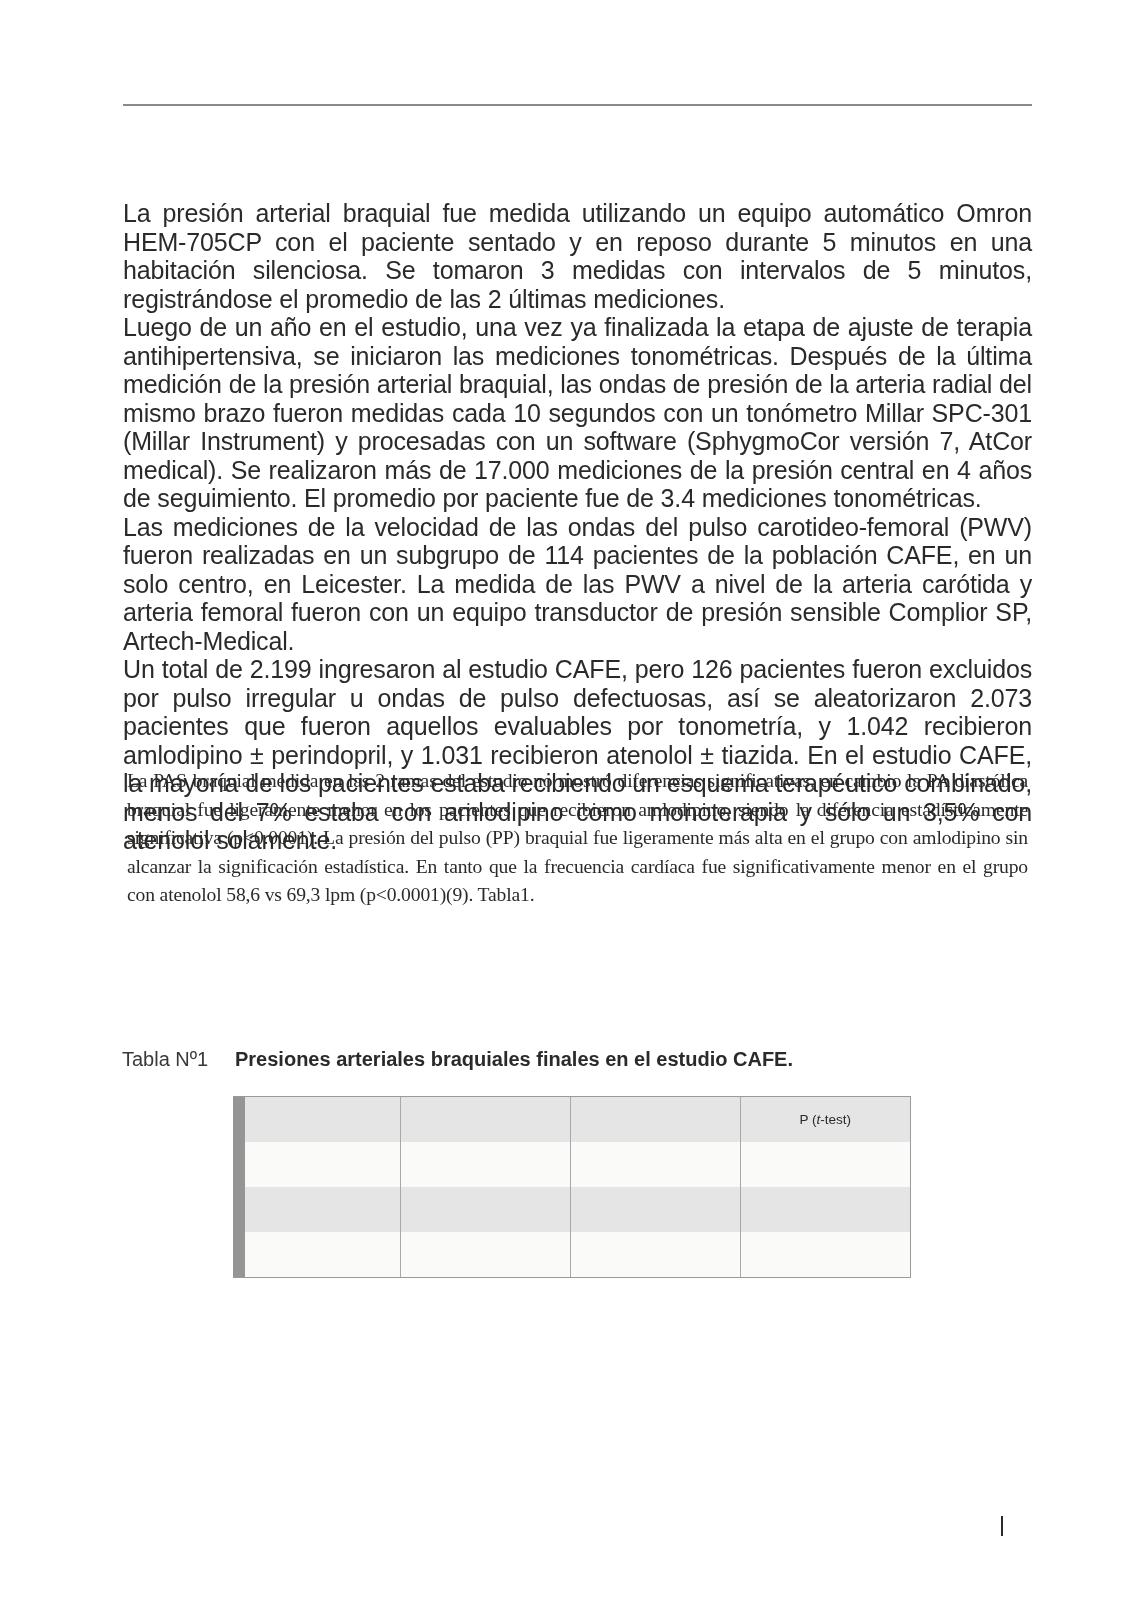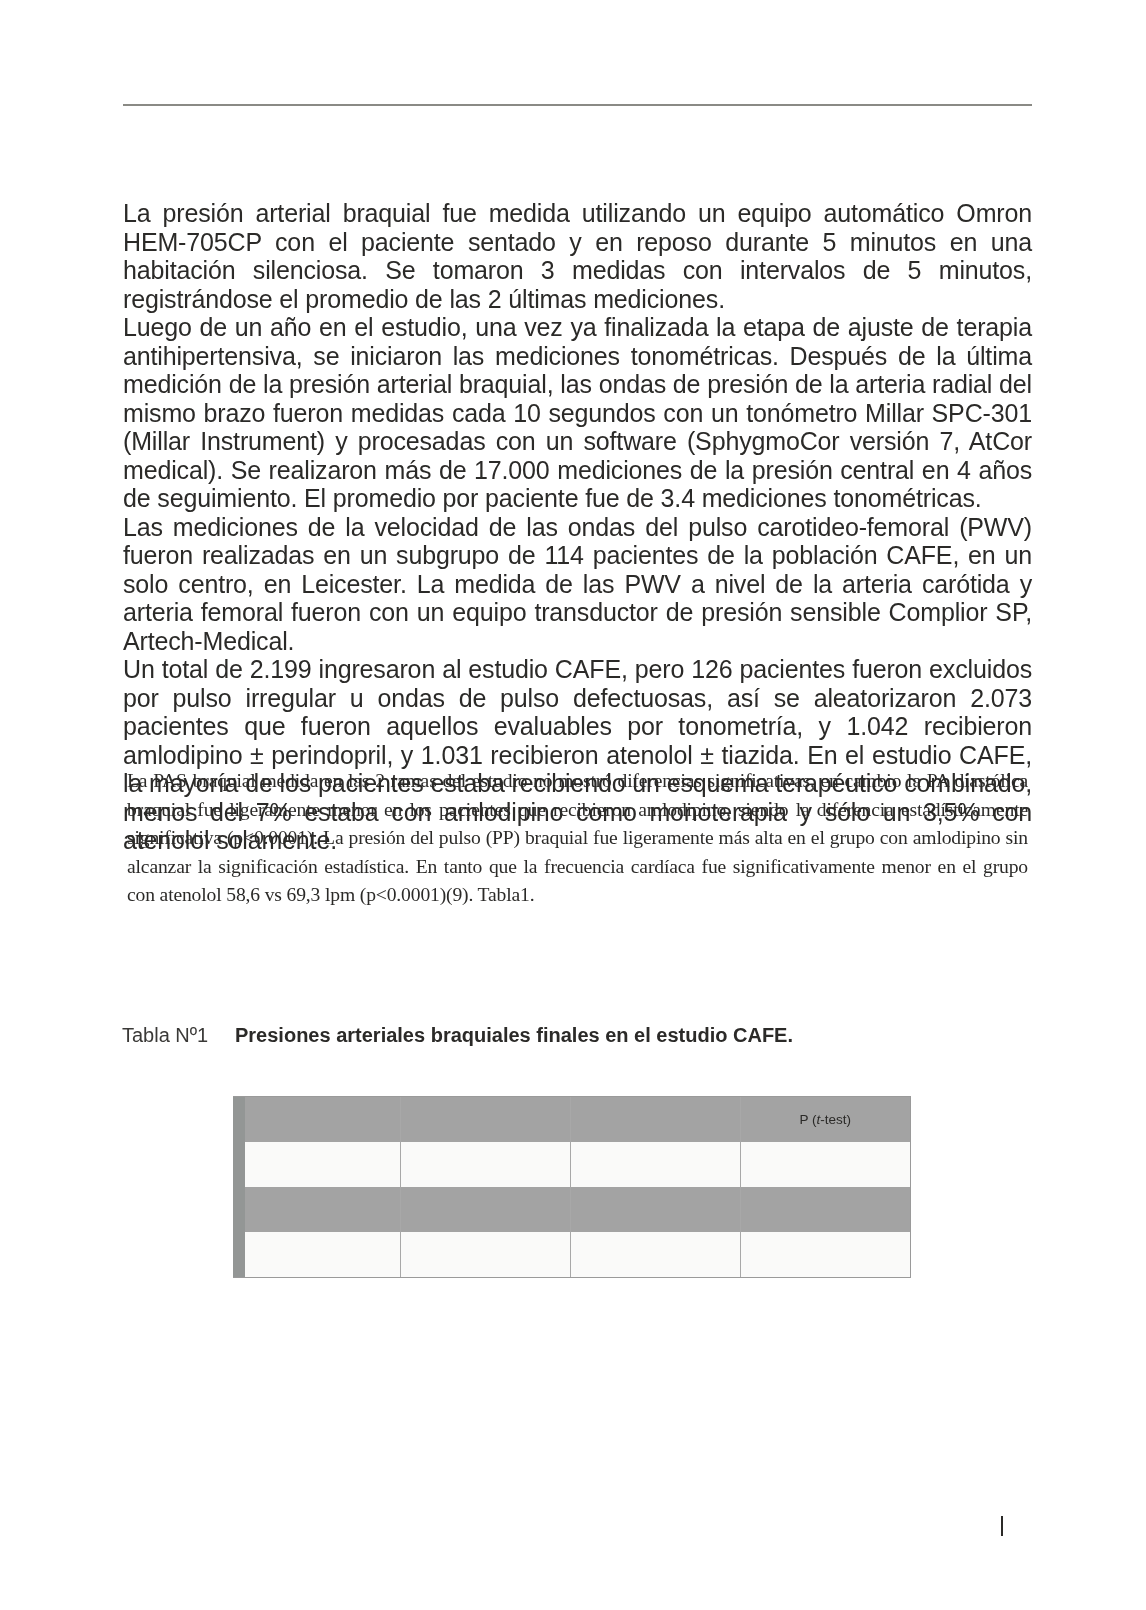--- a/index.html
+++ b/index.html
@@ -54,21 +54,21 @@
     }
     .results p {
       margin: 4px;
       text-align: justify;
       text-align-last: left;
       font-family: Liberation Serif, serif;
     }
     .caption {
       position: absolute;
       left: 122px;
-      top: 1021px;
+      top: 1045px;
       font-size: 20px;
       line-height: 28px;
       white-space: nowrap;
     }
     .caption .label {
       display: inline-block;
       width: 113px;
       color: #3a3937;
     }
     .caption .title {
@@ -103,21 +103,21 @@
       height: 45px;
       font-size: 13.5px;
       text-align: center;
       vertical-align: middle;
       color: #2b2a28;
     }
     table.data-table td:first-child {
       border-left: none;
     }
     table.data-table tr.shade td {
-      background: #a3a3a3;
+      background: #e5e5e5;
       margin-top: 12px;
     }
     table.data-table tr.light td {
       background: #fafaf9;
     }
     table.data-table col.c1 { width: 155px; }
     table.data-table col.c2 { width: 170px; }
     table.data-table col.c3 { width: 170px; }
     table.data-table col.c4 { width: 170px; }
     .page-mark {

